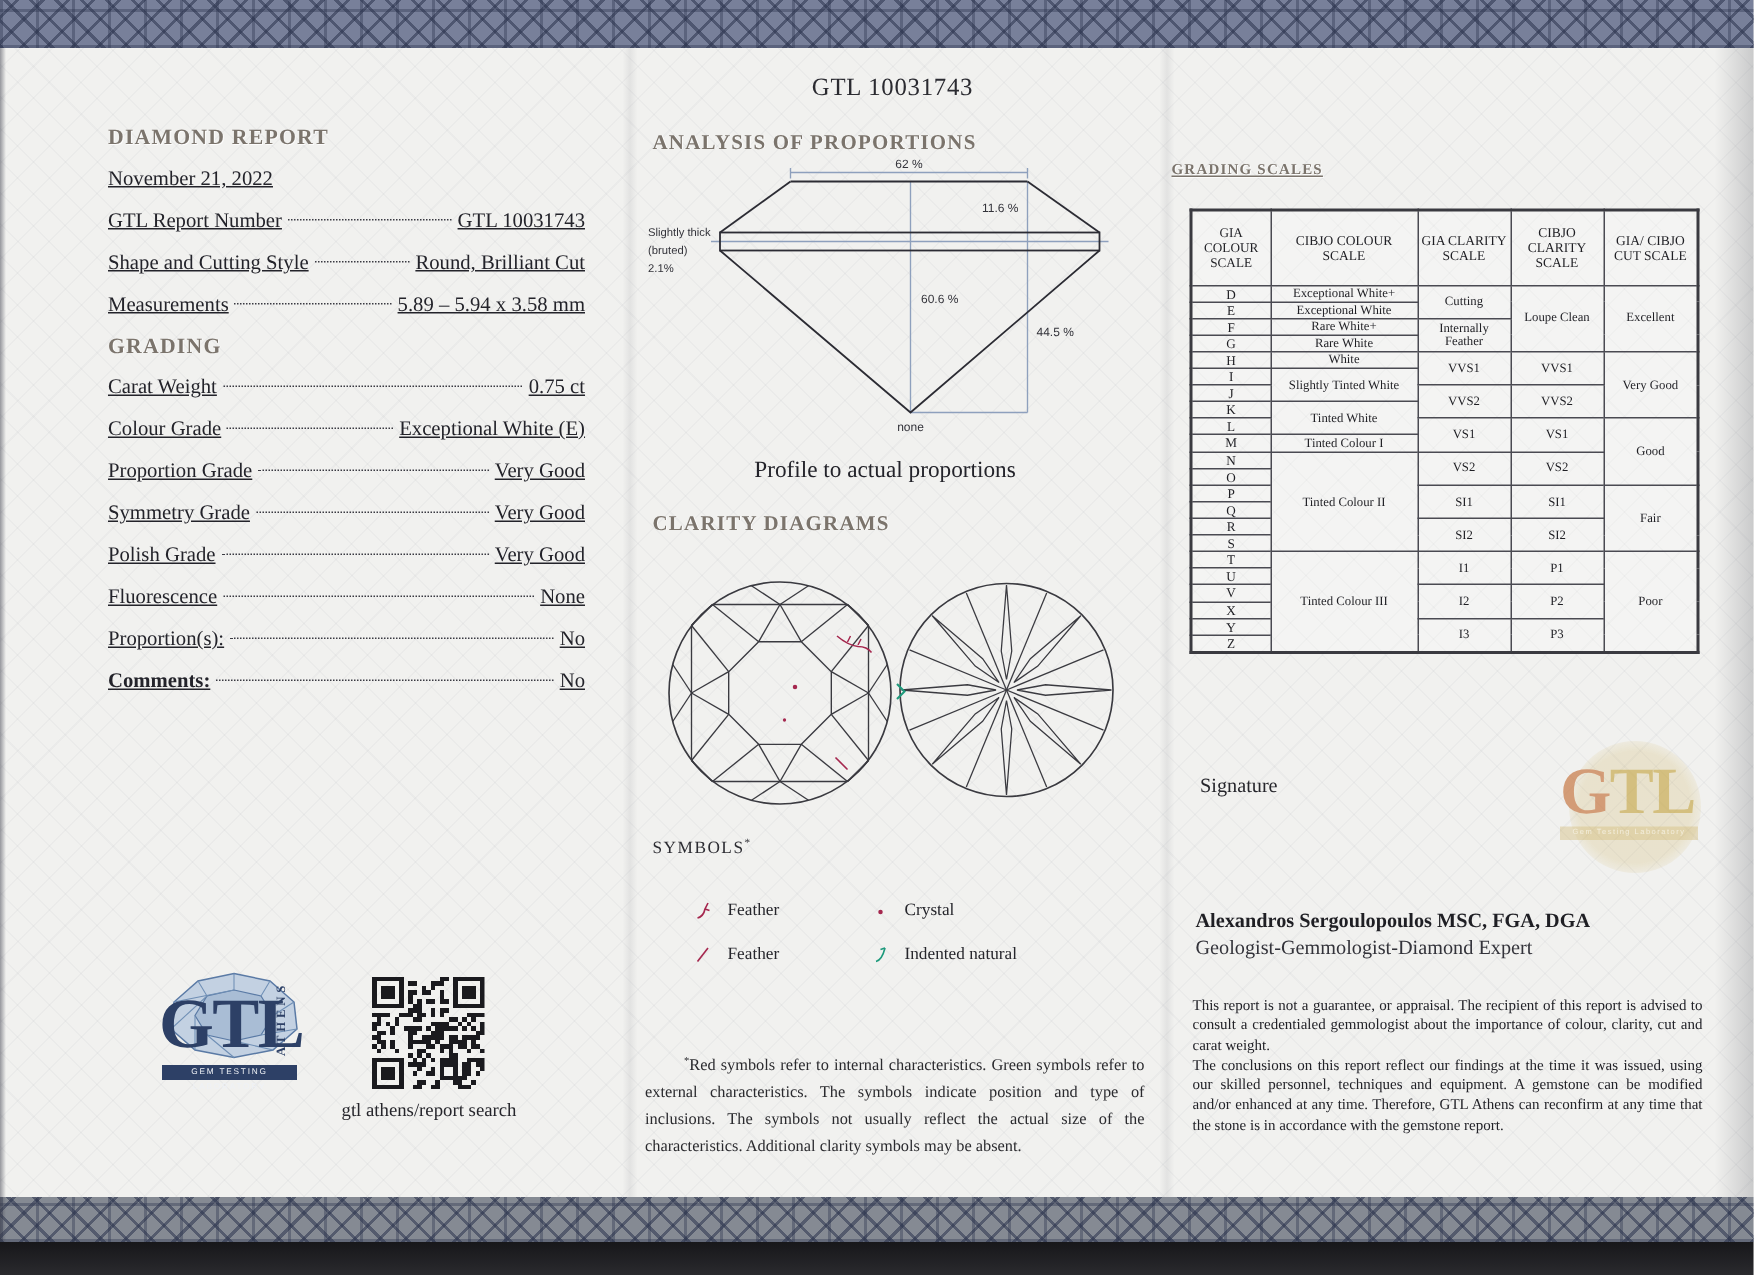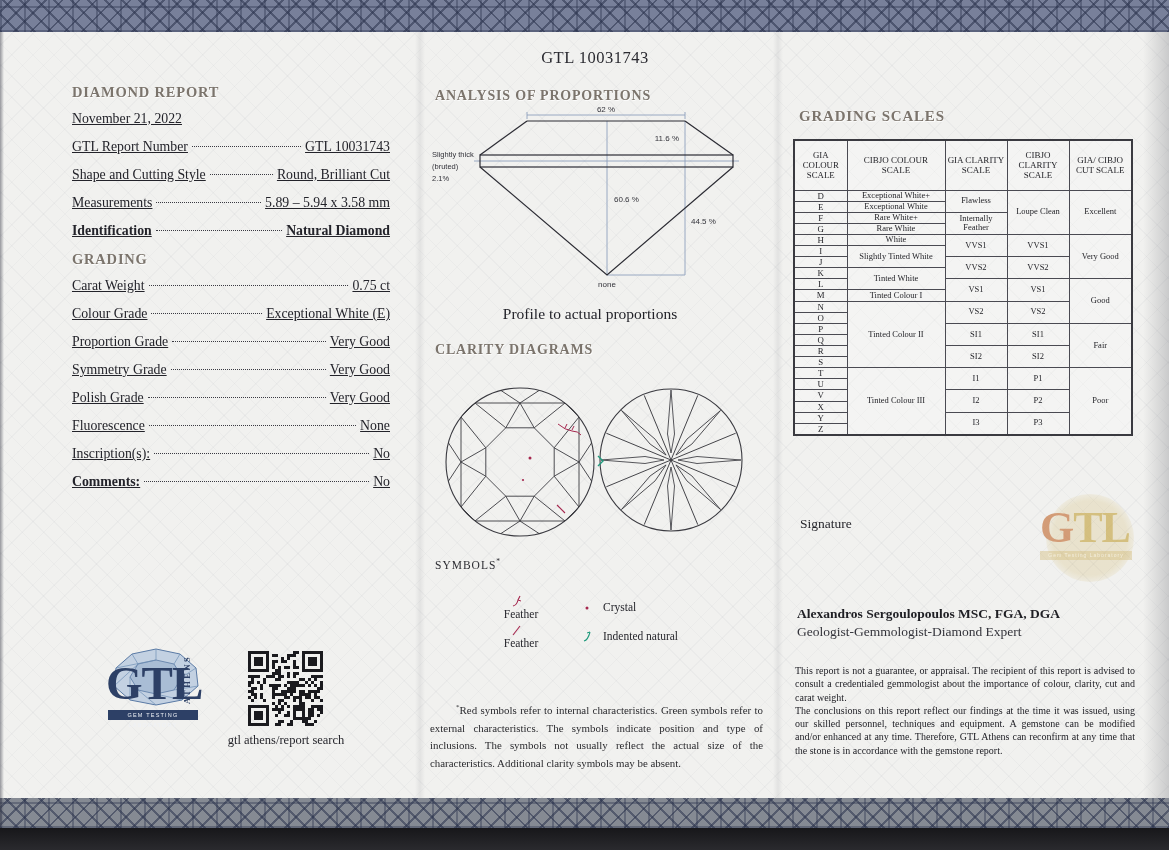--- a/index.html
+++ b/index.html
@@ -66,28 +66,28 @@
   .prop-svg { position:absolute; left:430px; top:106px; }
   .prop-caption { position:absolute; left:430px; top:305px; width:320px; text-align:center;
     font-size:15.5px; color:#23232a; }
   .mid-h2 { position:absolute; left:435px; top:342px; font-size:14px; }
   .clarity-svg { position:absolute; left:433px; top:378px; }
   .symbols-title { position:absolute; left:435px; top:557px; font-size:11.5px; color:#2c2c32;
     letter-spacing:1px; }
   .legend { position:absolute; left:462px; top:592px; width:260px; font-size:11.5px; color:#26262c; }
   .legend-row { display:flex; height:29px; align-items:center; }
   .legend-cell { display:flex; align-items:center; }
-  .legend-cell.c1 { width:118px;flex-direction:column; }
+  .legend-cell.c1 { width:118px; }
   .legend-cell svg { margin-right:9px; }
   .footnote { position:absolute; left:430px; top:702px; width:333px; font-size:10.9px;
     line-height:1.62; text-align:justify; color:#2a2a2e; text-indent:26px; }
   sup { font-size:.65em; }
 
   
-  .right-h1 { position:absolute; left:799px; top:108px; font-size:15px; }
+  .right-h1 { position:absolute; left:781px; top:108px; font-size:10px;text-decoration:underline; }
   table.scales { position:absolute; left:793px; top:139px; border-collapse:collapse;
     font-size:8.5px; color:#1f1f24; background:rgba(255,255,255,.25);border-radius:14px; }
   table.scales td { border:1px solid #4a4a52; text-align:center; vertical-align:middle;
     padding:0 2px; line-height:1.15; }
   table.scales { border:2px solid #3a3a40; }
   td.th { height:50px; font-size:9px; line-height:1.3; }
   td.letter { width:53px; height:11px; font-size:8.8px; }
   col.c-cc { width:98px; } col.c-gc { width:62px; } col.c-cj { width:62px; } col.c-cut { width:63px; }
 
   .sig-label { position:absolute; left:800px; top:516px; font-size:13.5px; color:#26262c; }
@@ -135,25 +135,20 @@
     <div class="row">
       <span class="lbl">Shape and Cutting Style</span>
       <span class="leader"></span>
       <span class="val">Round, Brilliant Cut</span>
     </div>
     <div class="row">
       <span class="lbl">Measurements</span>
       <span class="leader"></span>
       <span class="val">5.89 – 5.94 x 3.58 mm</span>
     </div>
-    <div class="row bold-row">
-      <span class="lbl">Identification</span>
-      <span class="leader"></span>
-      <span class="val">Natural Diamond</span>
-    </div>
 
     <div class="heading sec-gap">GRADING</div>
     <div class="row">
       <span class="lbl">Carat Weight</span>
       <span class="leader"></span>
       <span class="val">0.75 ct</span>
     </div>
     <div class="row">
       <span class="lbl">Colour Grade</span>
       <span class="leader"></span>
@@ -174,21 +169,21 @@
       <span class="leader"></span>
       <span class="val">Very Good</span>
     </div>
 
     <div class="row">
       <span class="lbl">Fluorescence</span>
       <span class="leader"></span>
       <span class="val">None</span>
     </div>
     <div class="row">
-      <span class="lbl">Inscription(s):</span>
+      <span class="lbl">Proportion(s):</span>
       <span class="leader"></span>
       <span class="val">No</span>
     </div>
     <div class="row bold-lbl">
       <span class="lbl">Comments:</span>
       <span class="leader"></span>
       <span class="val">No</span>
     </div>
   </div>
 
@@ -658,21 +653,21 @@
         <tr>
       <td class="th letter">GIA COLOUR SCALE</td>
       <td class="th">CIBJO COLOUR SCALE</td>
       <td class="th">GIA CLARITY SCALE</td>
       <td class="th">CIBJO CLARITY SCALE</td>
       <td class="th">GIA/ CIBJO CUT SCALE</td>
     </tr>
     <tr>
       <td class="letter">D</td>
       <td>Exceptional White+</td>
-      <td rowspan="2">Flawless</td>
+      <td rowspan="2">Cutting</td>
       <td rowspan="4">Loupe Clean</td>
       <td rowspan="4">Excellent</td>
     </tr>
     <tr>
       <td class="letter">E</td>
       <td>Exceptional White</td>
     </tr>
     <tr>
       <td class="letter">F</td>
       <td>Rare White+</td>

